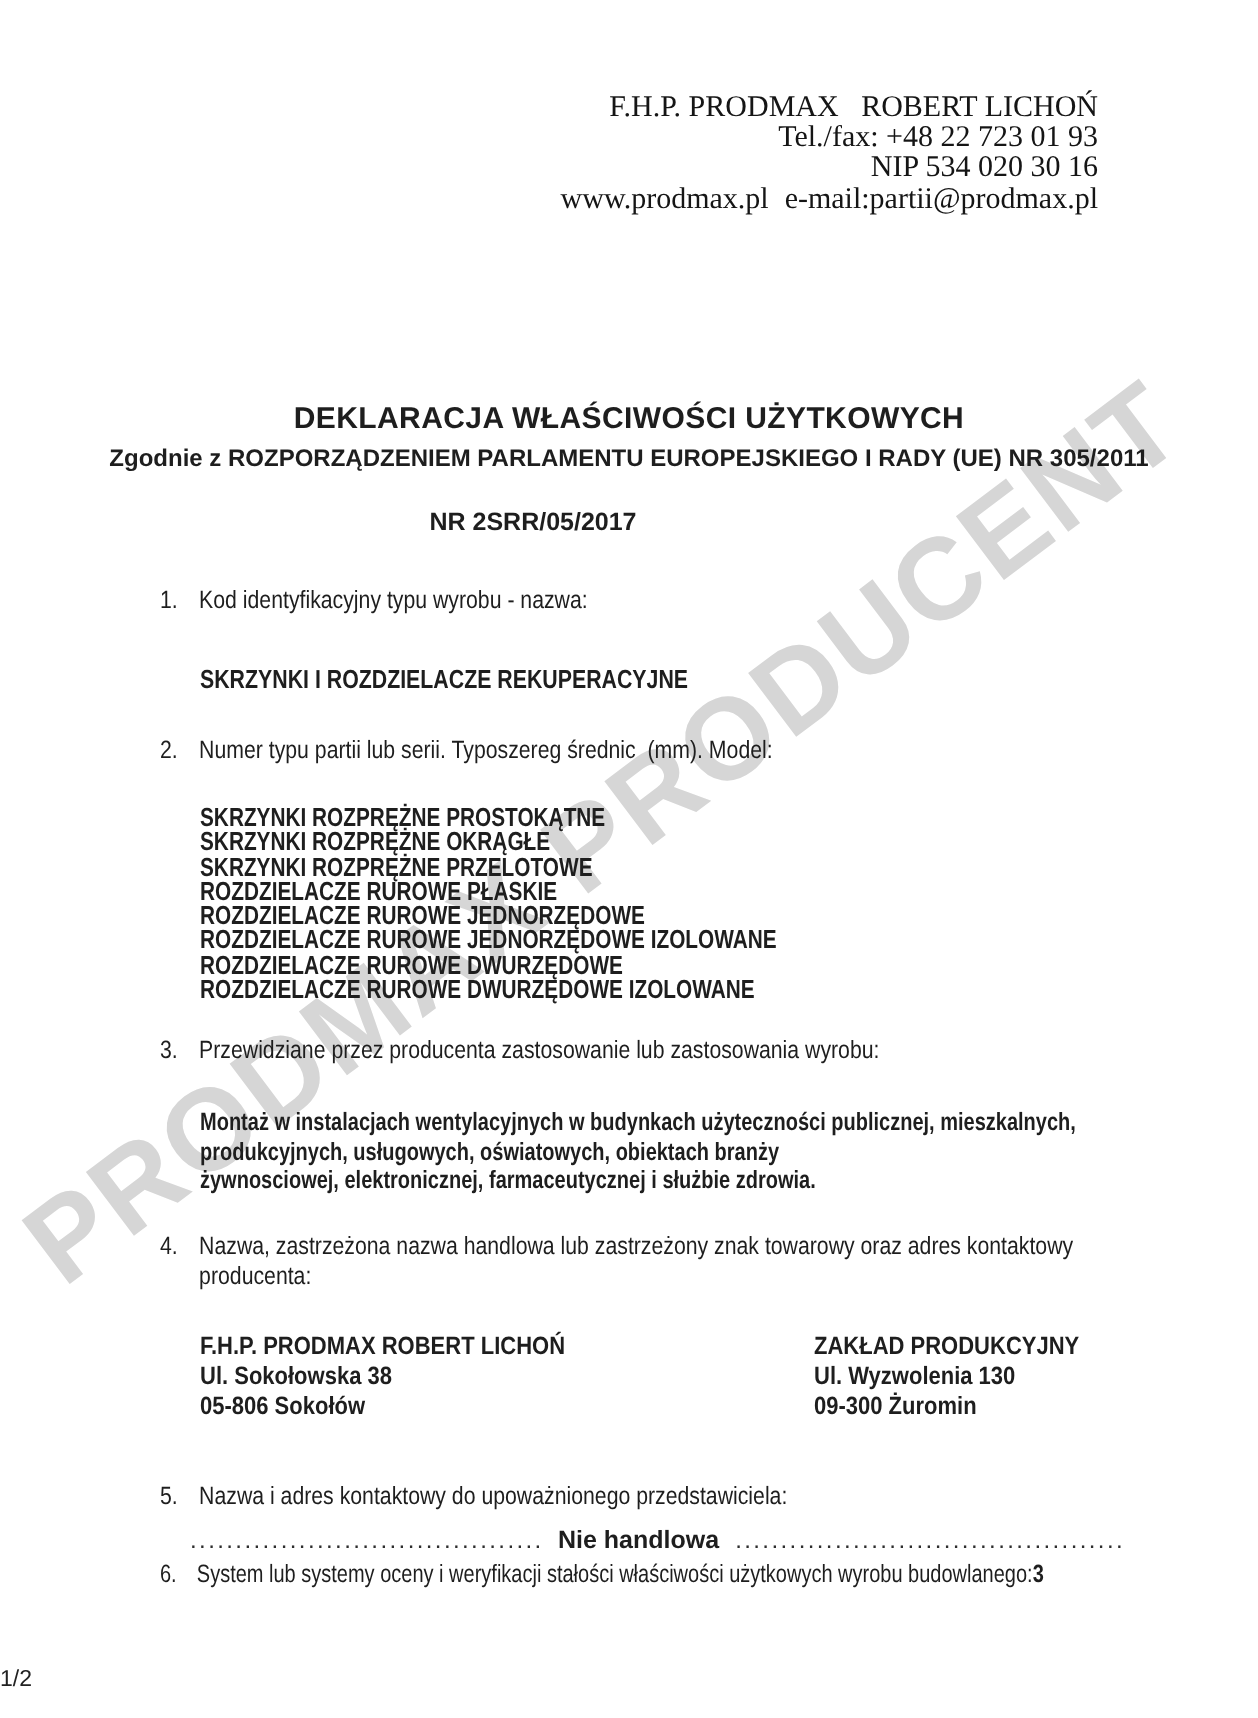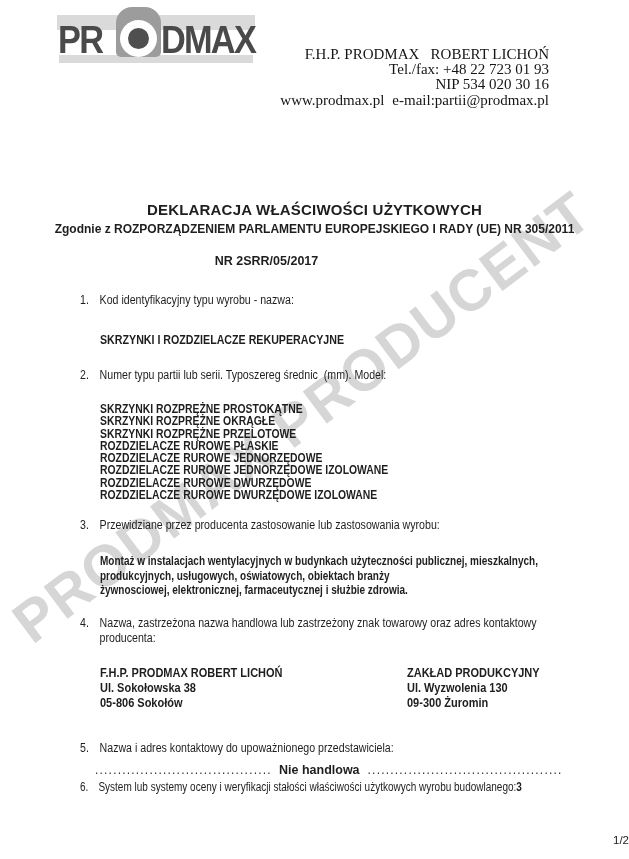--- a/index.html
+++ b/index.html
@@ -75,42 +75,31 @@
   .dotline {
     position:absolute; left:95px; top:763px; width:468px;
     display:flex; align-items:baseline; font-size:12px;
   }
   .dots { overflow:hidden; white-space:nowrap; letter-spacing:1.2px; color:#2d2d2d; }
   .dots-left  { width:176px; }
   .dots-right { flex:1; }
   .nie { font-weight:bold; font-size:12.5px; margin:0 8px; white-space:nowrap; }
 
   
-  .footer { position:absolute; left:0; right:0; top:834px; text-align:right; font-size:11.5px; color:#222; }
+  .footer { position:absolute; left:0; right:0; top:834px; text-align:left; font-size:11.5px; color:#222; }
 </style>
 </head>
 <body>
 
 <div class="page">
 
   <div class="watermark">PRODMAX PRODUCENT</div>
 
   <div class="content">
 
-    <div class="logo">
-      <div class="logo-band-top"></div>
-      <div class="logo-band-bottom"></div>
-      <span class="logo-text logo-pr">PR</span>
-      <div class="logo-o">
-        <div class="logo-ring">
-          <div class="logo-dot"></div>
-        </div>
-      </div>
-      <span class="logo-text logo-dmax">DMAX</span>
-    </div>
 
     <div class="contact">
       <div class="line">F.H.P. PRODMAX   ROBERT LICHOŃ</div>
       <div class="line">Tel./fax: +48 22 723 01 93</div>
       <div class="line">NIP 534 020 30 16</div>
       <div class="line"><span class="web">www.prodmax.pl</span><span class="gap"></span><span>e-mail:partii@prodmax.pl</span></div>
     </div>
 
     <div class="title-block">
       <div class="title-main">DEKLARACJA WŁAŚCIWOŚCI UŻYTKOWYCH</div>

